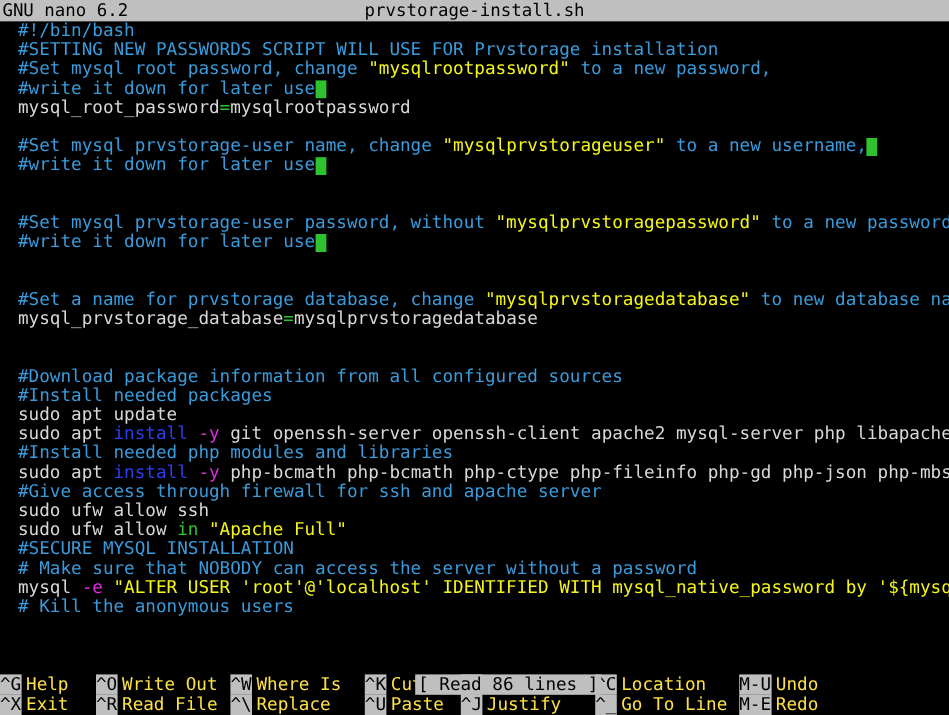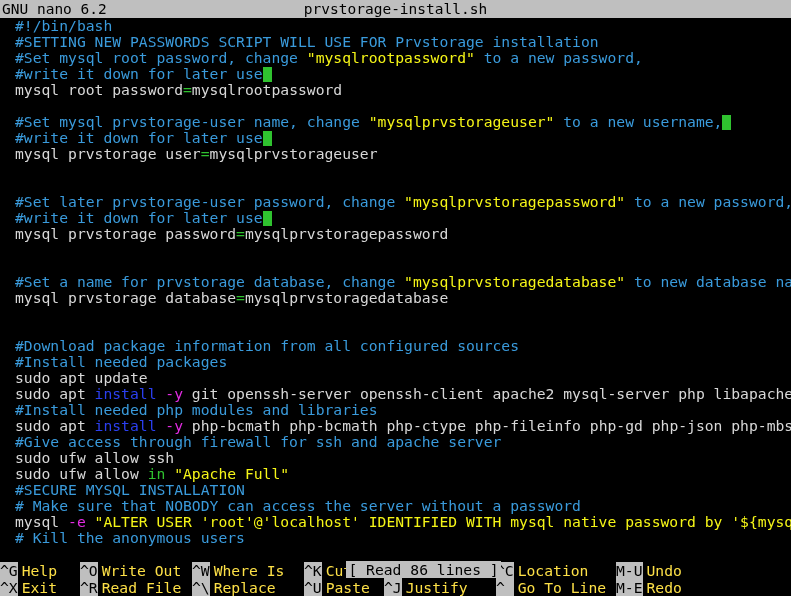--- a/index.html
+++ b/index.html
@@ -141,26 +141,24 @@
 
   <div class="editor" id="editor">
       <div class="ln"><span class="c-cmt">#!/bin/bash</span></div>
       <div class="ln"><span class="c-cmt">#SETTING NEW PASSWORDS SCRIPT WILL USE FOR Prvstorage installation</span></div>
       <div class="ln"><span class="c-cmt">#Set mysql root password, change </span><span class="c-str">"mysqlrootpassword"</span><span class="c-cmt"> to a new password,</span></div>
       <div class="ln"><span class="c-cmt">#write it down for later use</span><span class="cursor">&nbsp;</span></div>
       <div class="ln"><span class="c-txt">mysql_root_password</span><span class="c-grn">=</span><span class="c-txt">mysqlrootpassword</span></div>
       <div class="ln">&nbsp;</div>
       <div class="ln"><span class="c-cmt">#Set mysql prvstorage-user name, change </span><span class="c-str">"mysqlprvstorageuser"</span><span class="c-cmt"> to a new username,</span><span class="cursor">&nbsp;</span></div>
       <div class="ln"><span class="c-cmt">#write it down for later use</span><span class="cursor">&nbsp;</span></div>
-      <div class="ln"><span class="c-txt">mysql_prvstorage_user</span><span class="c-grn">=</span><span class="c-txt">mysqlprvstorageuser</span></div>
       <div class="ln">&nbsp;</div>
       <div class="ln">&nbsp;</div>
-      <div class="ln"><span class="c-cmt">#Set later prvstorage-user password, change </span><span class="c-str">"mysqlprvstoragepassword"</span><span class="c-cmt"> to a new password,</span></div>
+      <div class="ln"><span class="c-cmt">#Set mysql prvstorage-user password, without </span><span class="c-str">"mysqlprvstoragepassword"</span><span class="c-cmt"> to a new password,</span></div>
       <div class="ln"><span class="c-cmt">#write it down for later use</span><span class="cursor">&nbsp;</span></div>
-      <div class="ln"><span class="c-txt">mysql_prvstorage_password</span><span class="c-grn">=</span><span class="c-txt">mysqlprvstoragepassword</span></div>
       <div class="ln">&nbsp;</div>
       <div class="ln">&nbsp;</div>
       <div class="ln"><span class="c-cmt">#Set a name for prvstorage database, change </span><span class="c-str">"mysqlprvstoragedatabase"</span><span class="c-cmt"> to new database name</span></div>
       <div class="ln"><span class="c-txt">mysql_prvstorage_database</span><span class="c-grn">=</span><span class="c-txt">mysqlprvstoragedatabase</span></div>
       <div class="ln">&nbsp;</div>
       <div class="ln">&nbsp;</div>
       <div class="ln"><span class="c-cmt">#Download package information from all configured sources</span></div>
       <div class="ln"><span class="c-cmt">#Install needed packages</span></div>
       <div class="ln"><span class="c-txt">sudo apt update</span></div>
       <div class="ln"><span class="c-txt">sudo apt </span><span class="c-kw">install</span><span class="c-txt"> </span><span class="c-mag">-y</span><span class="c-txt"> git openssh-server openssh-client apache2 mysql-server php libapache2-mod-php p</span></div>

